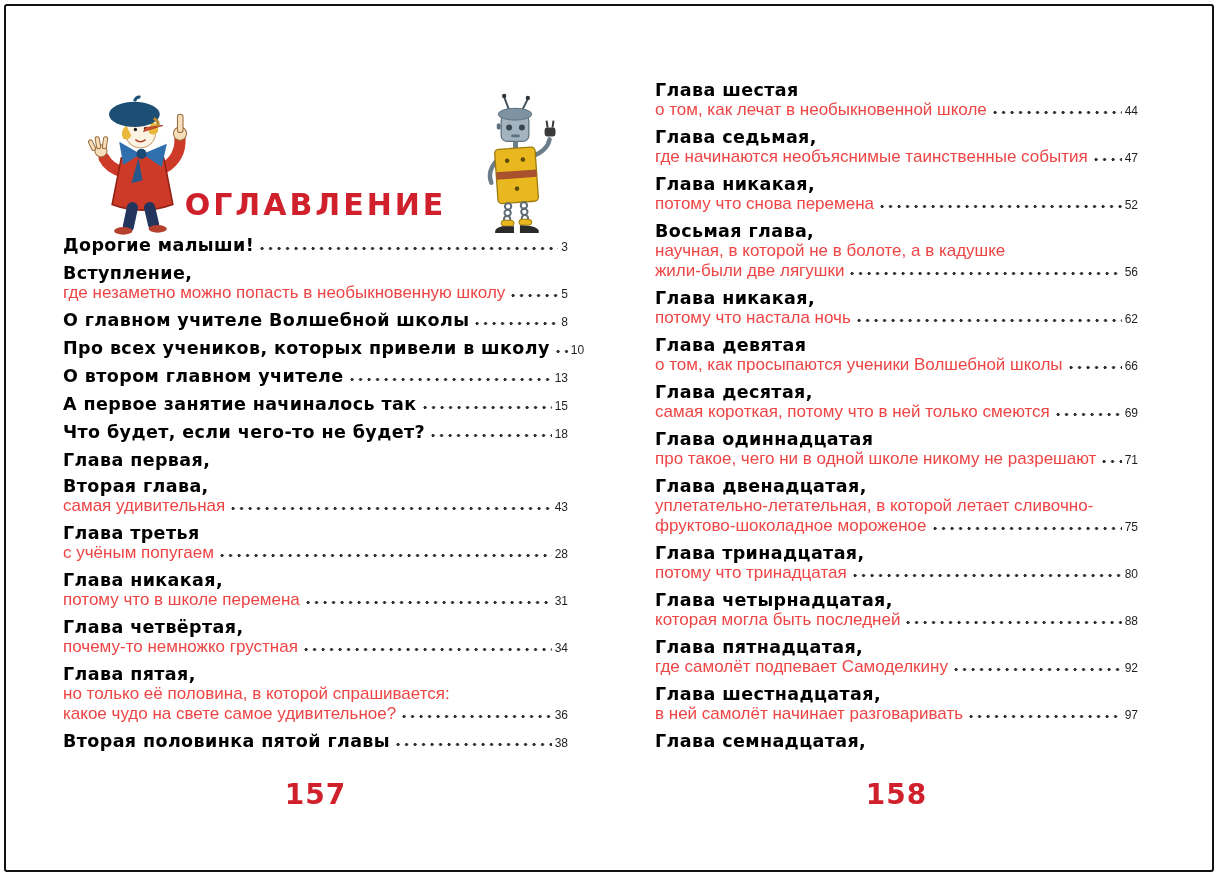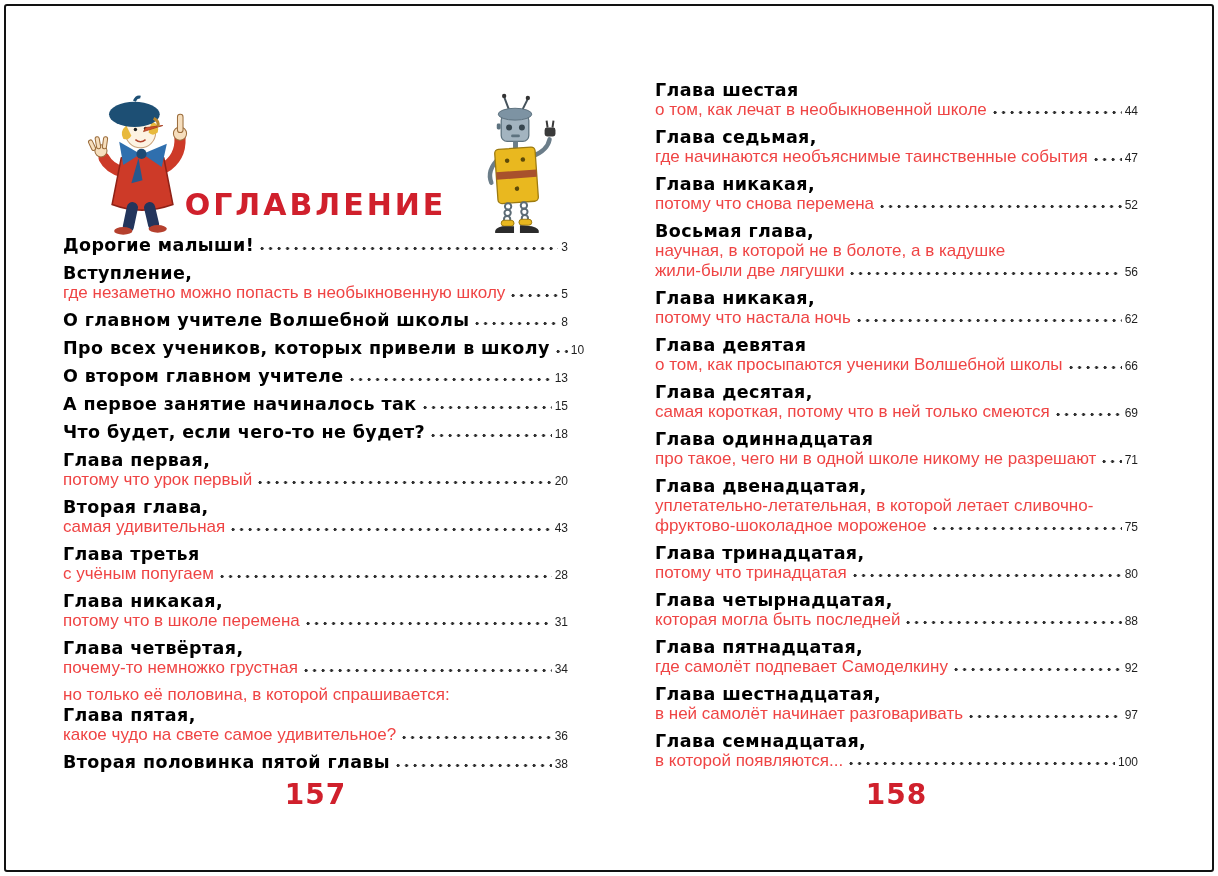--- a/index.html
+++ b/index.html
@@ -185,25 +185,20 @@
           <div class="row">
             <span class="gtitle">Что будет, если чего-то не будет?</span>
             <span class="dots"></span>
             <span class="pnum">18</span>
           </div>
         </div>
         <div class="entry">
           <div class="row">
             <span class="gtitle">Глава первая,</span>
           </div>
-          <div class="row">
-            <span class="sub">потому что урок первый</span>
-            <span class="dots"></span>
-            <span class="pnum">20</span>
-          </div>
         </div>
         <div class="entry">
           <div class="row">
             <span class="gtitle">Вторая глава,</span>
           </div>
           <div class="row">
             <span class="sub">самая удивительная</span>
             <span class="dots"></span>
             <span class="pnum">43</span>
           </div>
@@ -233,24 +228,24 @@
             <span class="gtitle">Глава четвёртая,</span>
           </div>
           <div class="row">
             <span class="sub">почему-то немножко грустная</span>
             <span class="dots"></span>
             <span class="pnum">34</span>
           </div>
         </div>
         <div class="entry">
           <div class="row">
+            <span class="gtitle">Глава пятая,</span>
+          </div>
+          <div class="row">
             <span class="sub">но только её половина, в которой спрашивается:</span>
-          </div>
-          <div class="row">
-            <span class="gtitle">Глава пятая,</span>
           </div>
           <div class="row">
             <span class="sub">какое чудо на свете самое удивительное?</span>
             <span class="dots"></span>
             <span class="pnum">36</span>
           </div>
         </div>
         <div class="entry">
           <div class="row">
             <span class="gtitle">Вторая половинка пятой главы</span>
@@ -395,25 +390,20 @@
           </div>
           <div class="row">
             <span class="sub">в ней самолёт начинает разговаривать</span>
             <span class="dots"></span>
             <span class="pnum">97</span>
           </div>
         </div>
         <div class="entry">
           <div class="row">
             <span class="gtitle">Глава семнадцатая,</span>
-          </div>
-          <div class="row">
-            <span class="sub">в которой появляются...</span>
-            <span class="dots"></span>
-            <span class="pnum">100</span>
           </div>
         </div>
       </div>
   </div>
 
   <div class="folio" id="folio-left">157</div>
   <div class="folio" id="folio-right">158</div>
 </div>
 
 </body></html>

